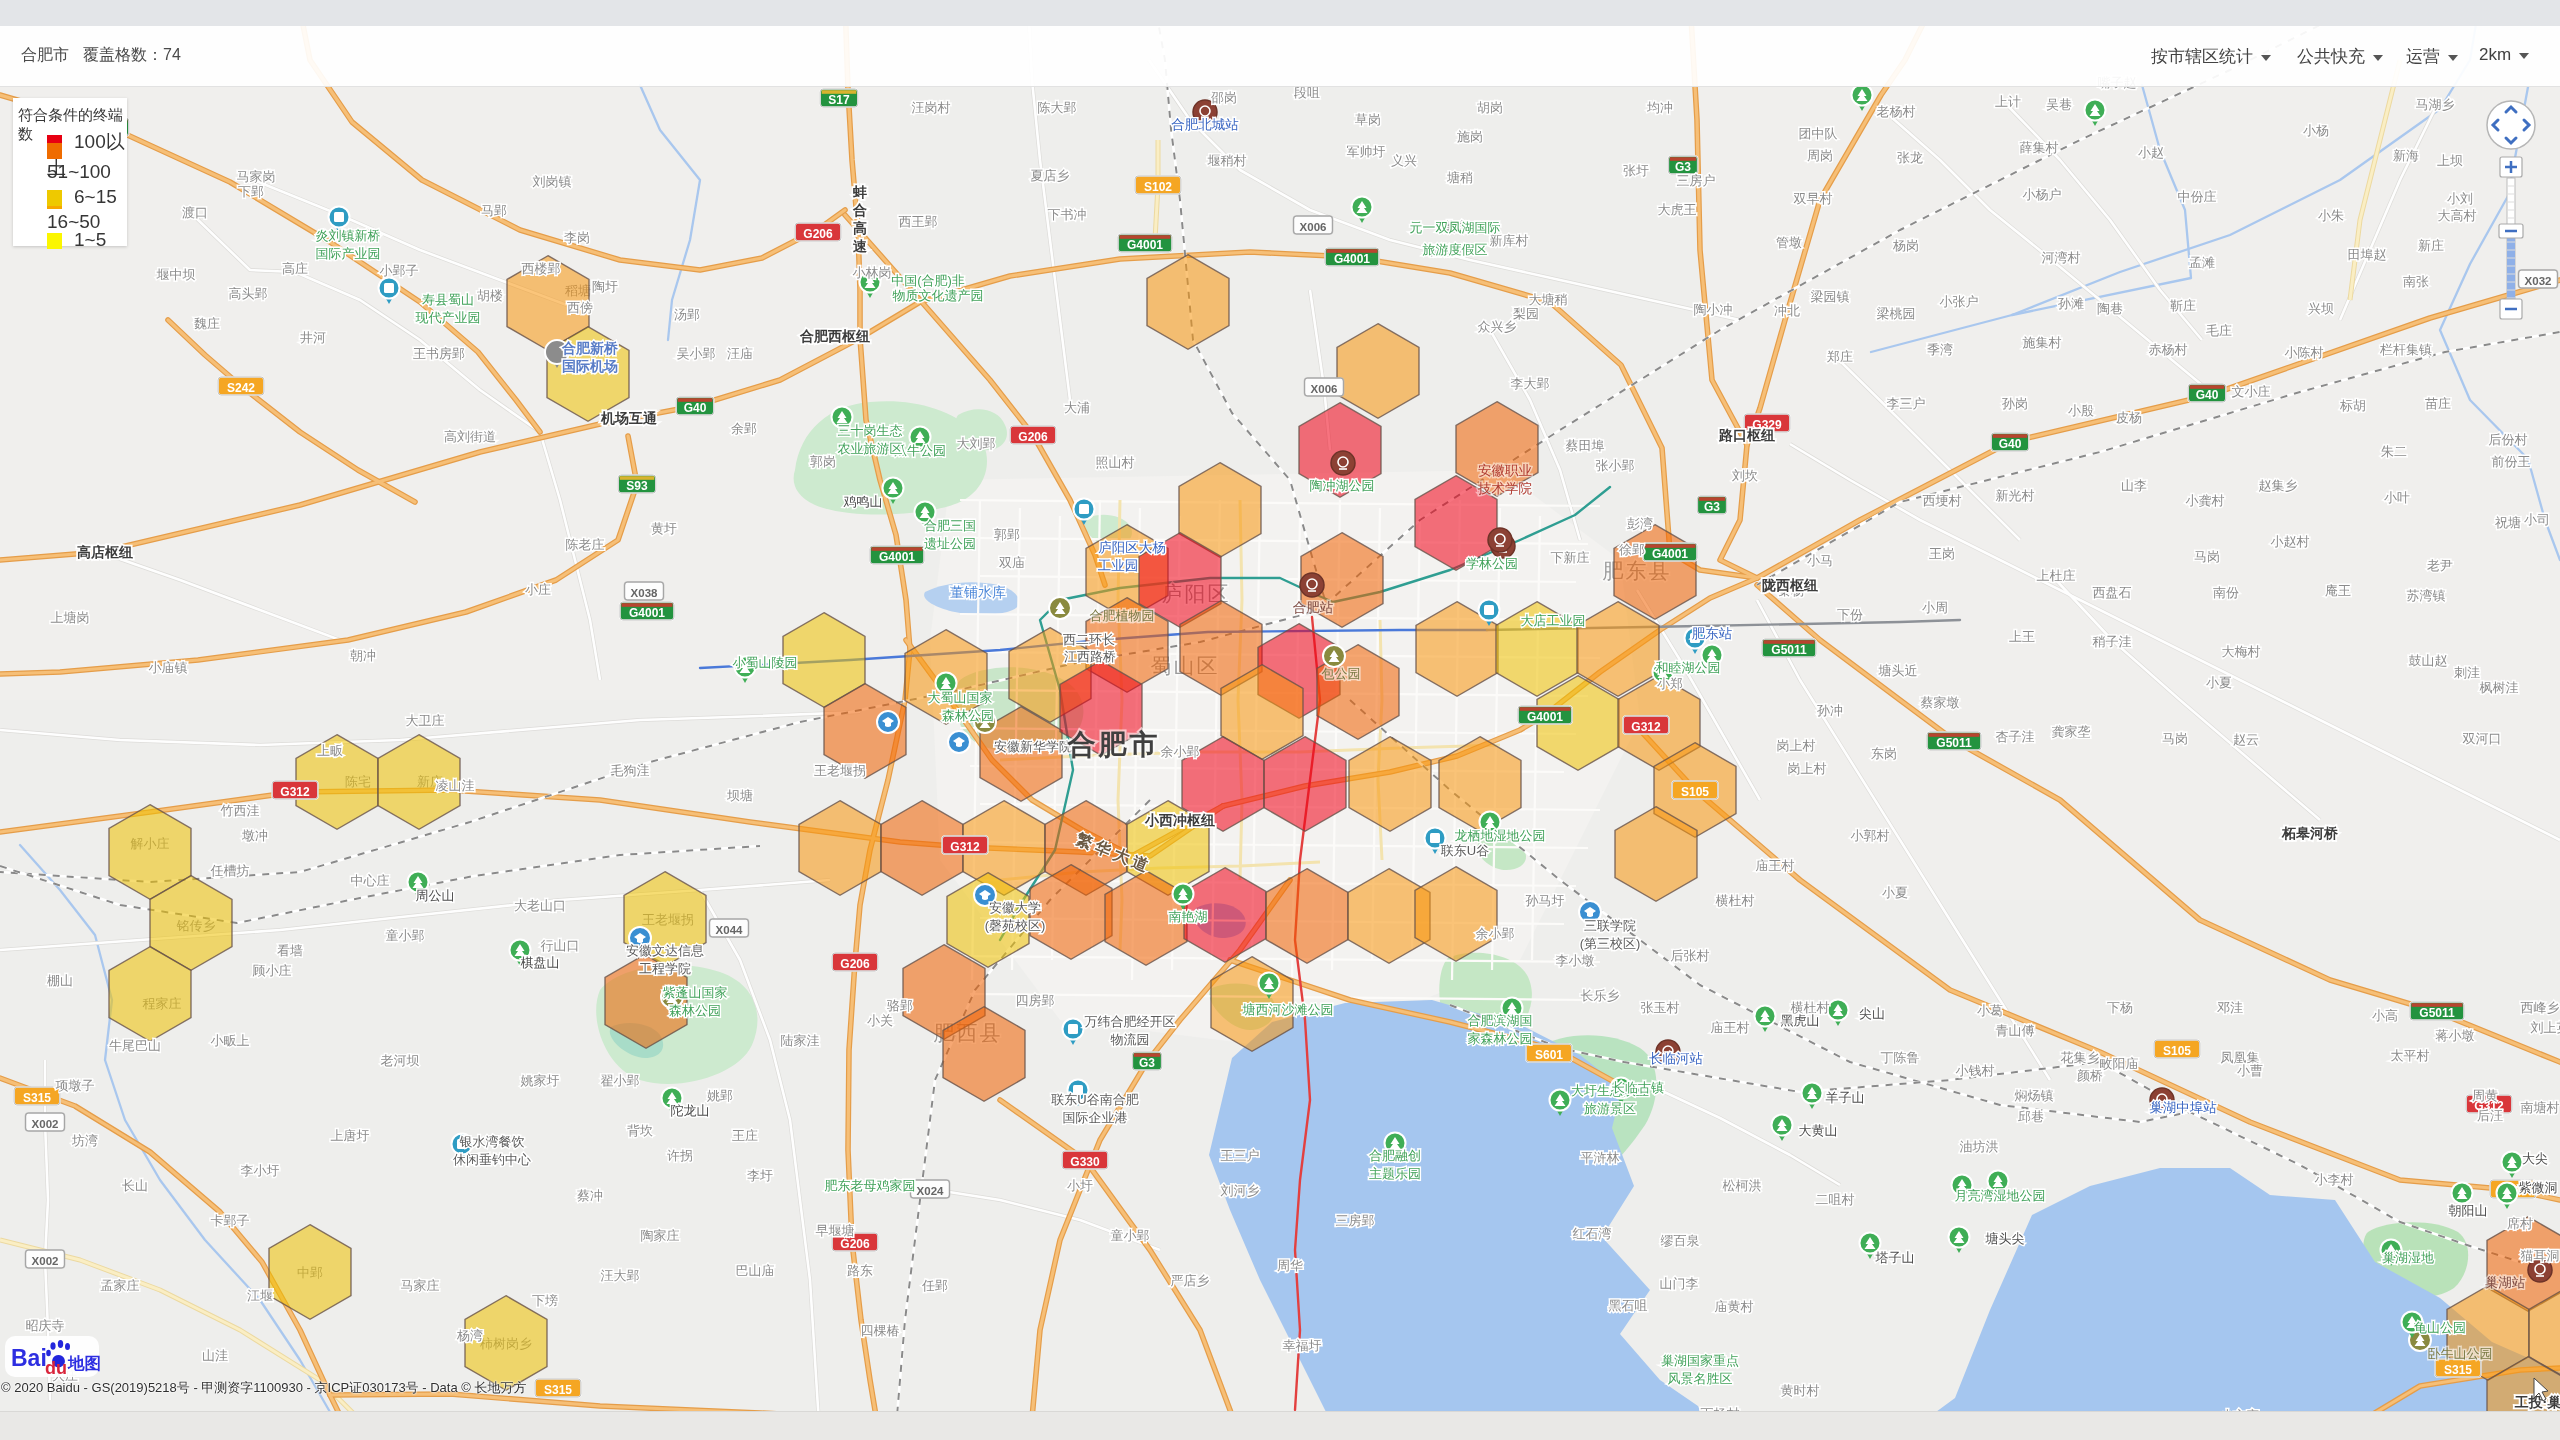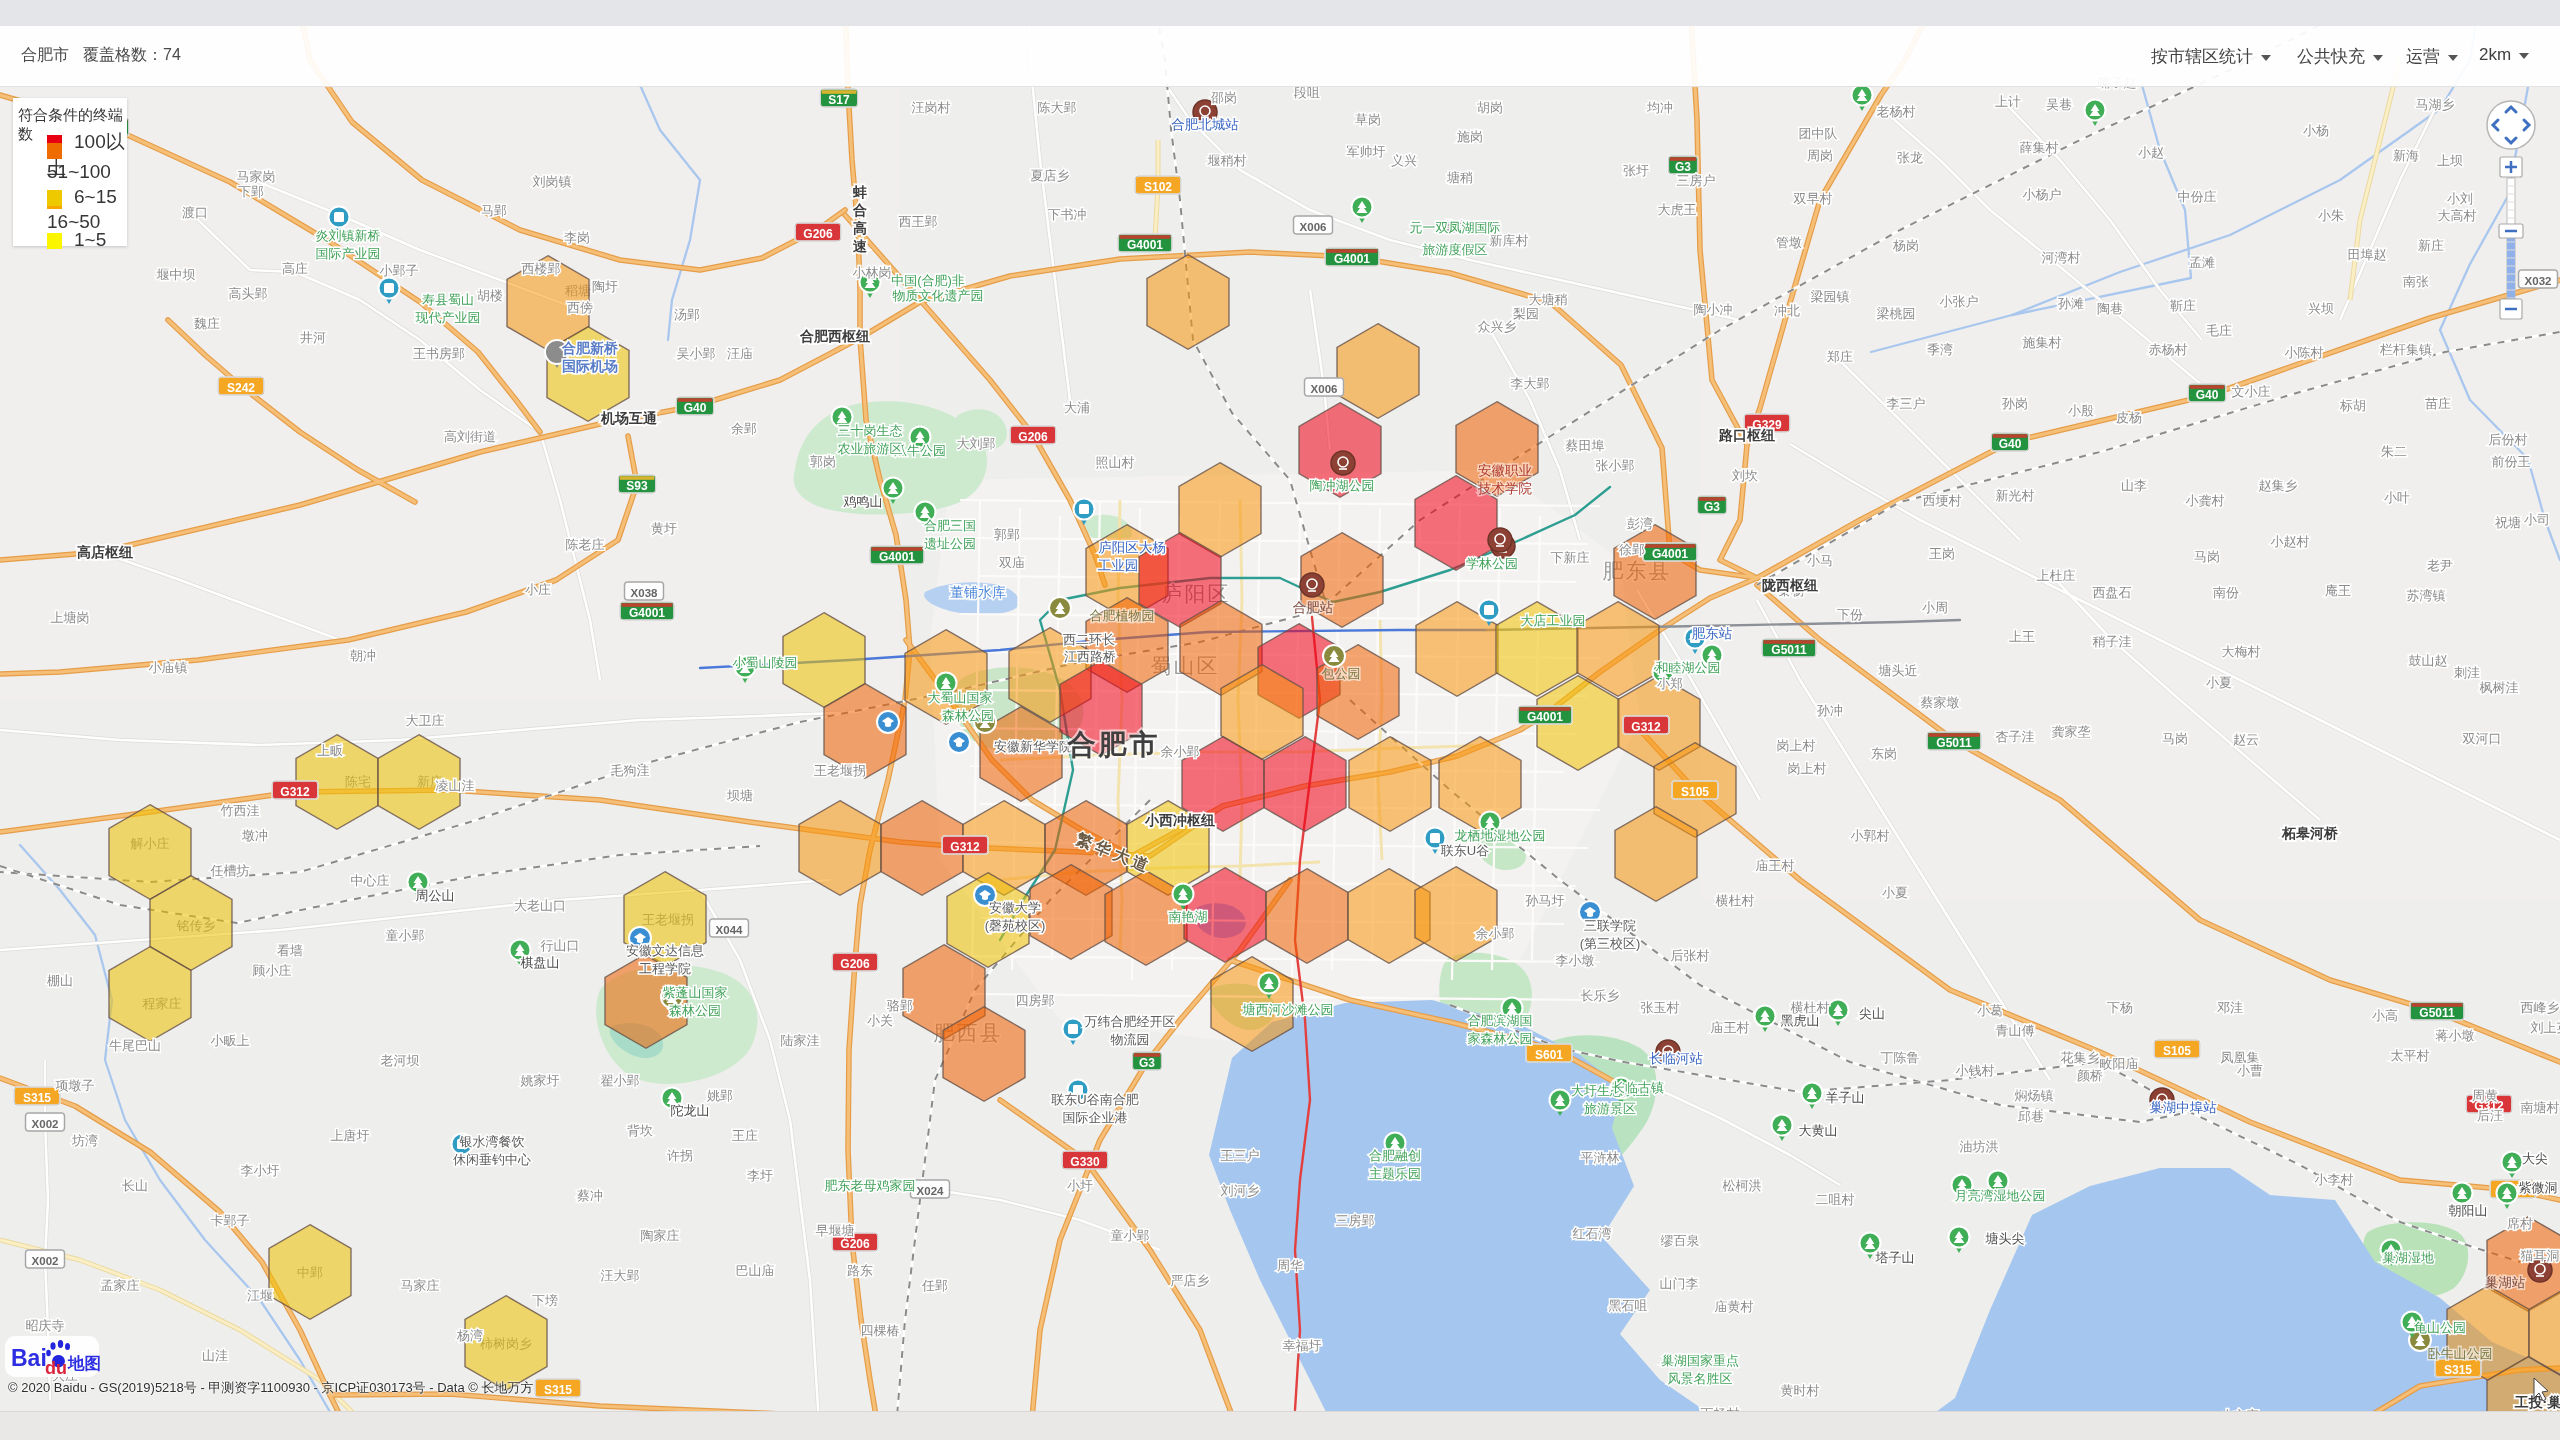--- a/index.html
+++ b/index.html
@@ -20,21 +20,21 @@
 #topstrip{position:absolute;left:0;top:0;width:100%;height:26px;background:#e3e5e8;}
 #topbar{position:absolute;left:0;top:26px;width:100%;height:60px;background:rgba(255,255,255,0.92);border-bottom:1px solid #e2e2e2;}
 #topbar .lt{position:absolute;left:21px;top:19px;font-size:16px;color:#4a4a4a;}
 #topbar .lt b{font-weight:normal;margin-left:14px;}
 .dd{position:absolute;top:19px;font-size:17px;color:#424242;text-align:right;}
 .caret{display:inline-block;width:0;height:0;border-left:5px solid transparent;border-right:5px solid transparent;border-top:6px solid #555;margin-left:8px;vertical-align:middle;}
 #legend{position:absolute;left:13px;top:98px;width:114px;height:148px;background:#fff;box-shadow:0 1px 3px rgba(0,0,0,0.18);}
 #legend .tt{position:absolute;left:5px;top:8px;font-size:15px;color:#363636;}
 #legend .row{position:absolute;left:6px;font-size:19px;color:#363636;padding-left:28px;}
 #legend .sq{display:inline-block;width:15px;height:16px;margin-right:12px;vertical-align:-3px;}
-#copyr{position:absolute;left:8px;top:1379px;font-size:13px;color:#2f2f2f;text-shadow:0 0 2px #fff,0 0 2px #fff,0 0 2px #fff;}
+#copyr{position:absolute;left:1px;top:1379px;font-size:13px;color:#2f2f2f;text-shadow:0 0 2px #fff,0 0 2px #fff,0 0 2px #fff;}
 #botstrip{position:absolute;left:0;top:1411px;width:100%;height:29px;background:#e9e8e6;border-top:1px solid #d9d8d6;}
 </style></head>
 <body>
 <div id="map">
 <svg width="2560" height="1440" viewBox="0 0 2560 1440" style="position:absolute;top:0;left:0">
 <rect width="2560" height="1440" fill="#eeeeec"></rect>
 <rect x="0" y="0" width="900" height="700" fill="#f0efed"></rect>
 <rect x="1700" y="0" width="860" height="900" fill="#f0efed"></rect>
 <path d="M950,480 L1500,470 L1620,560 L1640,720 L1520,960 L1300,1050 L1060,1020 L940,860 L930,640 Z" fill="#f3f2f0"></path>
 <path d="M795,470 C800,430 830,405 870,402 C910,398 950,408 975,432 C995,452 990,488 960,502 C930,516 850,520 815,505 C795,496 791,482 795,470 Z" fill="#cdeacf"></path>

